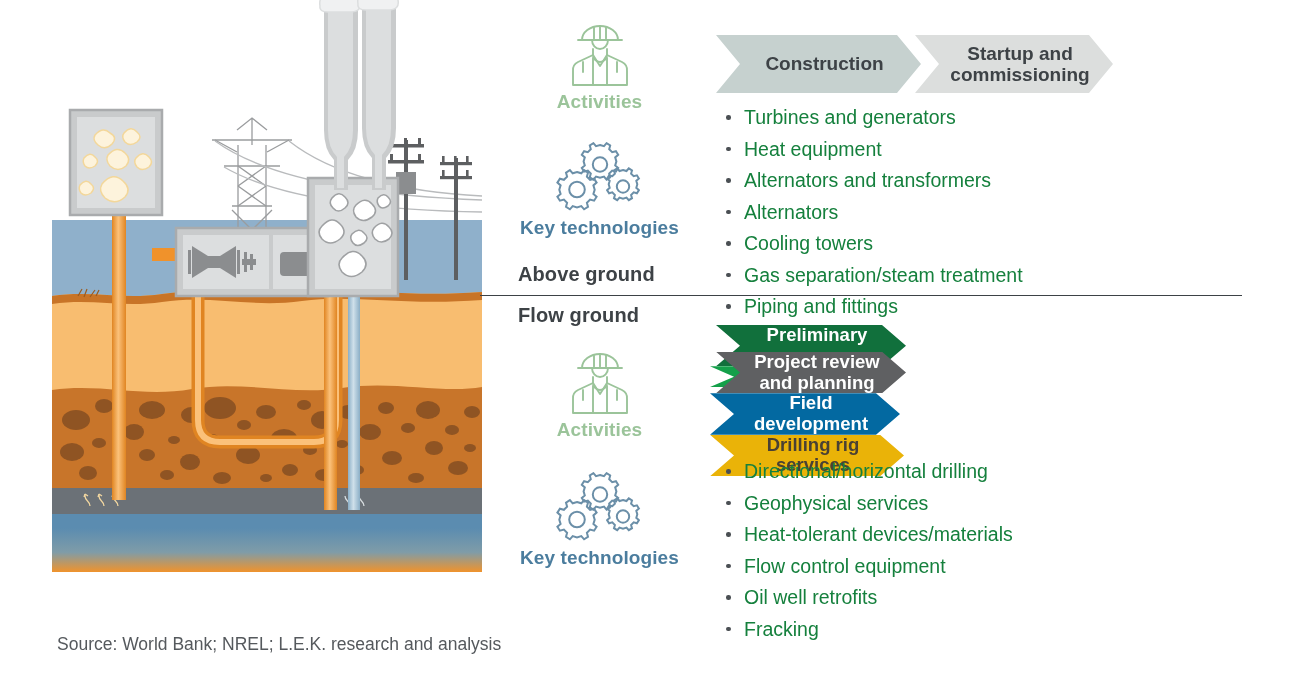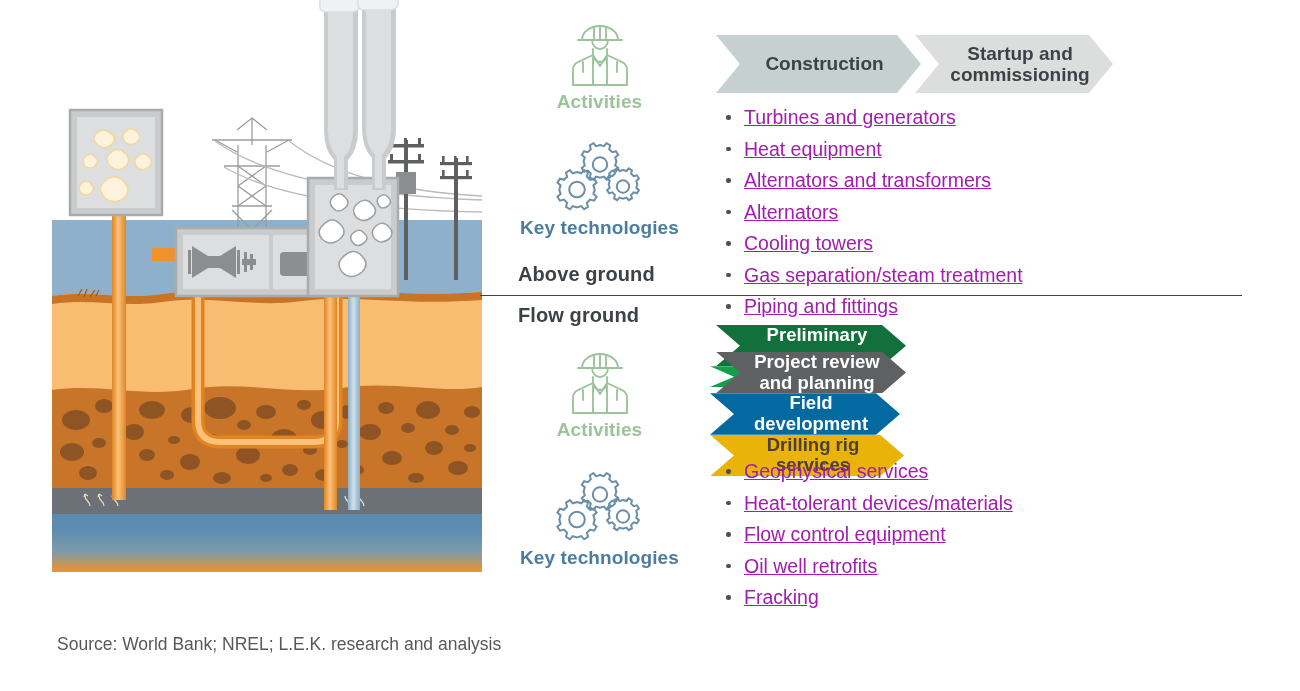--- a/index.html
+++ b/index.html
@@ -111,22 +111,21 @@
   #chev-row-gray .chev:nth-child(2) { width: 190px; background: #0369a1; color: #ffffff; margin-left: -6px; }
   #chev-row-gray .chev:nth-child(3) { width: 194px; background: #eab308; color: #4a4134; margin-left: -6px; }
 
   
   .bullets {
     position: absolute;
     list-style: none;
     margin: 0;
     padding: 0;
     font-size: 19.5px;
-    color: #a21caf;
-    text-decoration: underline;
+    color: #15803d;
   }
   .bullets li {
     position: relative;
     padding-left: 26px;
     margin-bottom: 8.5px;
     white-space: nowrap;
   }
   .bullets li::before {
     content: "";
     position: absolute;
@@ -459,20 +458,21 @@
   <div class="chev">Test drilling</div>
 </div>
 
 <div class="chev-row chev-row-gray" id="chev-row-gray">
   <div class="chev first">Project review and planning</div>
   <div class="chev">Field development</div>
   <div class="chev">Drilling rig services</div>
 </div>
 
 <ul class="bullets" id="bullets-bot">
+  <li>Directional/horizontal drilling</li>
   <li>Geophysical services</li>
   <li>Heat-tolerant devices/materials</li>
   <li>Flow control equipment</li>
   <li>Oil well retrofits</li>
   <li>Fracking</li>
 </ul>
 
 <div id="source">Source: World Bank; NREL; L.E.K. research and analysis</div>
 
 </body></html>

